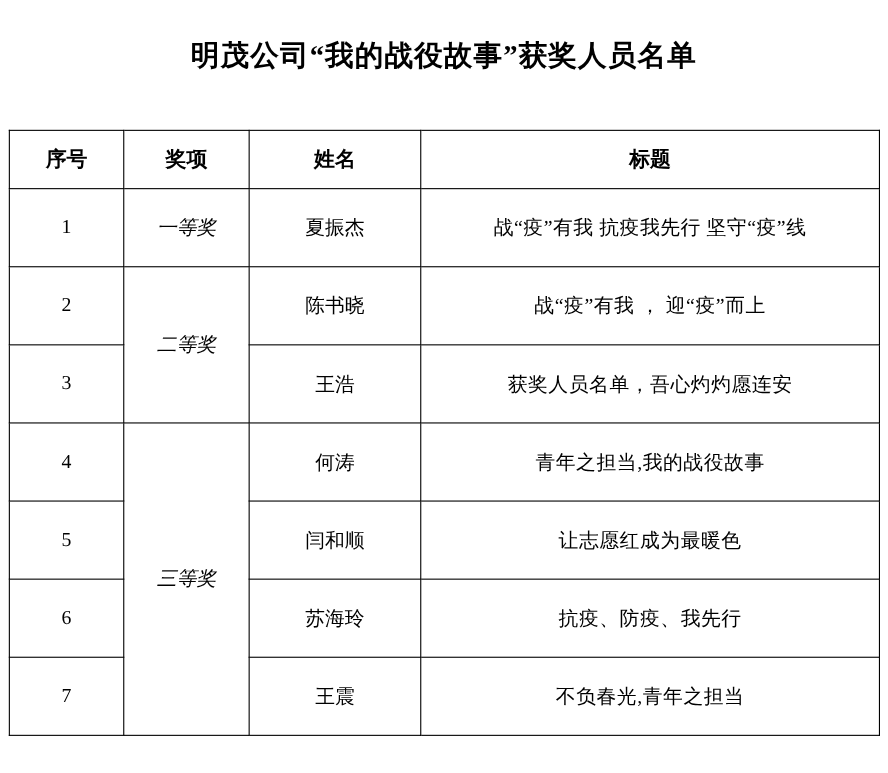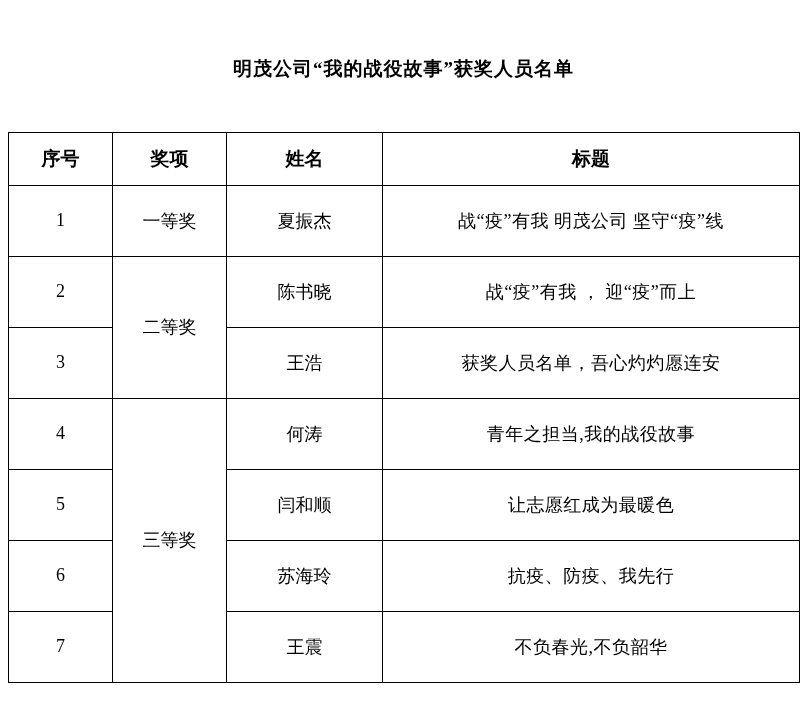--- a/index.html
+++ b/index.html
@@ -17,26 +17,25 @@
   .page {
     width: 807px;
     height: 703px;
     position: relative;
     box-sizing: border-box;
   }
   .doc-title {
     text-align: center;
     font-family: "Liberation Serif", "DejaVu Serif", serif;
     font-weight: bold;
-    font-size: 19px;
+    font-size: 26px;
     letter-spacing: 1px;
     padding-top: 34px;
     padding-bottom: 0;
     line-height: 1.3;
-    margin-top: 23px;
   }
   .table-wrap {
     margin-top: 50px;
     padding: 0 8px;
   }
   table.award-table {
     border-collapse: collapse;
     width: 791px;
     table-layout: fixed;
     border-radius: 31px;
@@ -58,20 +57,21 @@
   table.award-table tbody td {
     height: 70px;
     font-weight: normal;
   }
   col.c-seq { width: 104px; }
   col.c-award { width: 114px; }
   col.c-name { width: 156px; }
   col.c-title { width: 417px; }
   .cell-award {
     font-size: 18px;
+    font-style: italic;
   }
   .cell-title {
     font-size: 18px;
     letter-spacing: 0.5px;
   }
 </style>
 </head>
 <body>
 
 <div class="page">
@@ -92,21 +92,21 @@
           <th>奖项</th>
           <th>姓名</th>
           <th>标题</th>
         </tr>
       </thead>
       <tbody id="table-body">
           <tr>
             <td>1</td>
             <td class="cell-award">一等奖</td>
             <td>夏振杰</td>
-            <td class="cell-title">战“疫”有我 明茂公司 坚守“疫”线</td>
+            <td class="cell-title">战“疫”有我 抗疫我先行 坚守“疫”线</td>
           </tr>
           <tr>
             <td>2</td>
             <td class="cell-award" rowspan="2">二等奖</td>
             <td>陈书晓</td>
             <td class="cell-title">战“疫”有我 ， 迎“疫”而上</td>
           </tr>
           <tr>
             <td>3</td>
             <td>王浩</td>
@@ -124,19 +124,19 @@
             <td class="cell-title">让志愿红成为最暖色</td>
           </tr>
           <tr>
             <td>6</td>
             <td>苏海玲</td>
             <td class="cell-title">抗疫、防疫、我先行</td>
           </tr>
           <tr>
             <td>7</td>
             <td>王震</td>
-            <td class="cell-title">不负春光,不负韶华</td>
+            <td class="cell-title">不负春光,青年之担当</td>
           </tr>
         </tbody>
     </table>
   </div>
 
 </div>
 
 </body></html>

